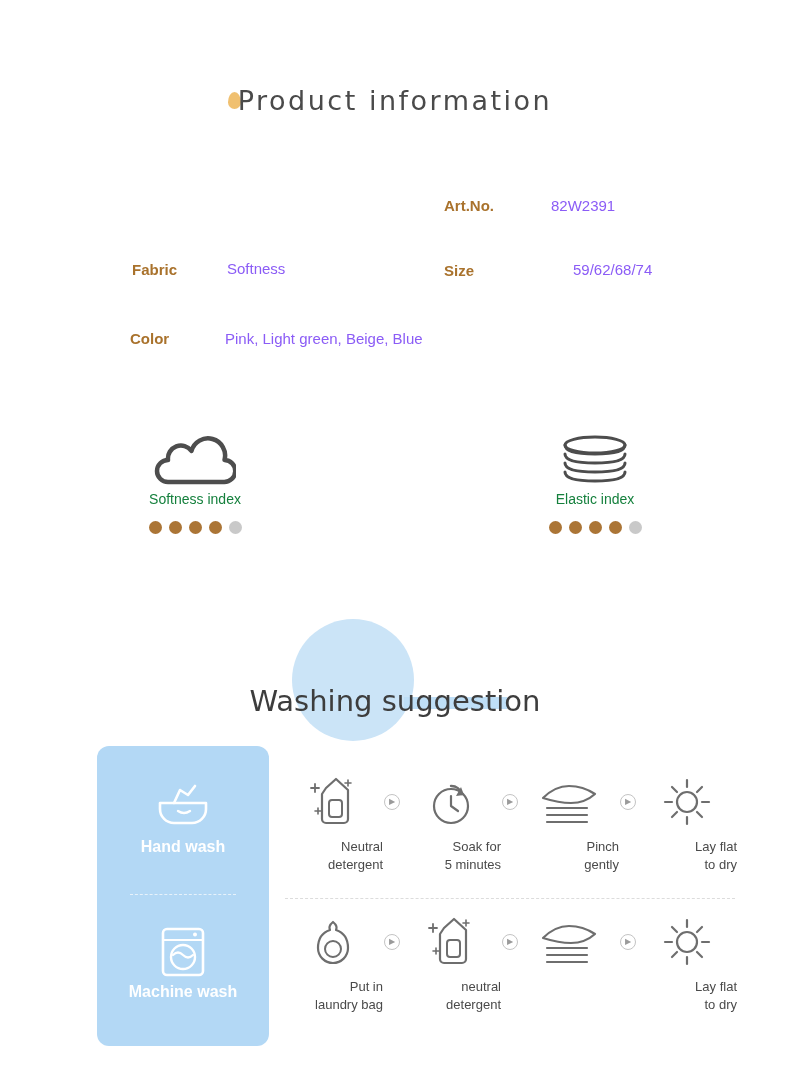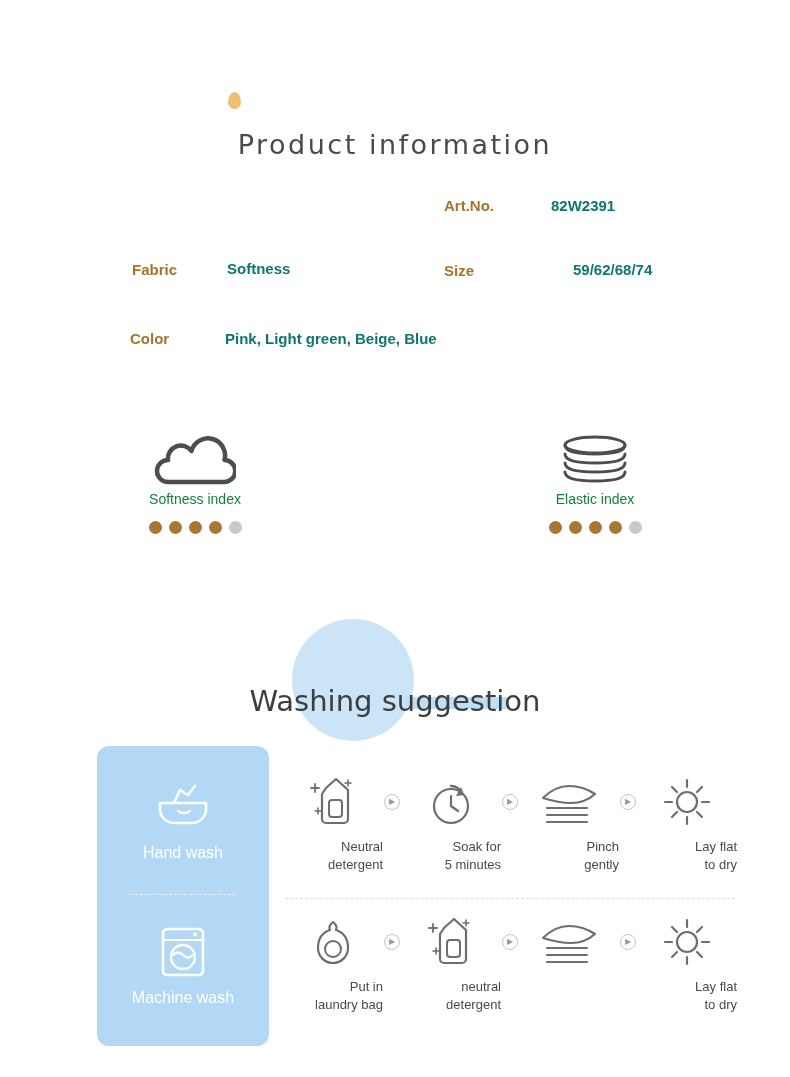--- a/index.html
+++ b/index.html
@@ -21,21 +21,20 @@
     position: absolute;
     top: 85px;
     left: 0;
     width: 790px;
     text-align: center;
     font-size: 27px;
     letter-spacing: 2.5px;
     color: #4a4a4a;
     font-family: "DejaVu Sans", sans-serif;
     font-weight: 400;
-    margin-top: 44px;
   }
   .title-dot {
     position: absolute;
     left: 228px;
     top: 92px;
     width: 13px;
     height: 17px;
     background: #f0c070;
     border-radius: 50% 50% 50% 50% / 60% 60% 40% 40%;
   }
@@ -43,22 +42,22 @@
   
   .spec {
     position: absolute;
     font-size: 15px;
   }
   .spec-label {
     color: #a9722c;
     font-weight: bold;
   }
   .spec-value {
-    color: #0f766e;
-    font-weight: bold;
+    color: #8b5cf6;
+    font-weight: normal;
   }
 
   #artno-label { left: 444px; top: 197px; }
   #artno-value { left: 551px; top: 197px; }
   #fabric-label { left: 132px; top: 261px; }
   #fabric-value { left: 227px; top: 260px; }
   #size-label { left: 444px; top: 262px; }
   #size-value { left: 553px; top: 261px; margin-left: 20px; }
   #color-label { left: 130px; top: 330px; }
   #color-value { left: 225px; top: 330px; }
@@ -148,21 +147,21 @@
     text-align: center;
   }
   .wash-side-item .ws-icon {
     height: 62px;
     display: flex;
     align-items: center;
     justify-content: center;
   }
   .wash-side-item .ws-label {
     font-size: 16px;
-    margin-top: 6px;
+    font-weight: bold;
   }
   #hand-wash { top: 30px; }
   #machine-wash { top: 175px; }
   .ws-divider {
     position: absolute;
     left: 33px;
     top: 148px;
     width: 106px;
     border-top: 1px dashed #e7f2fb;
   }

